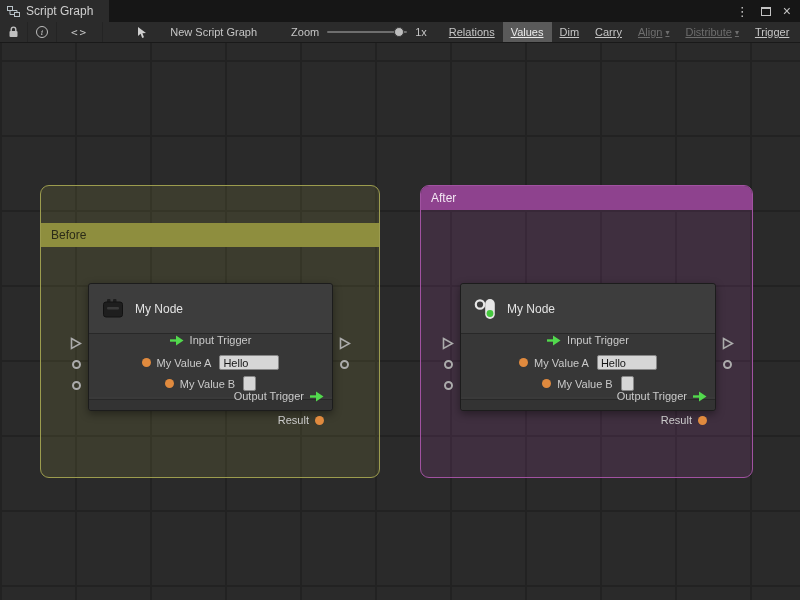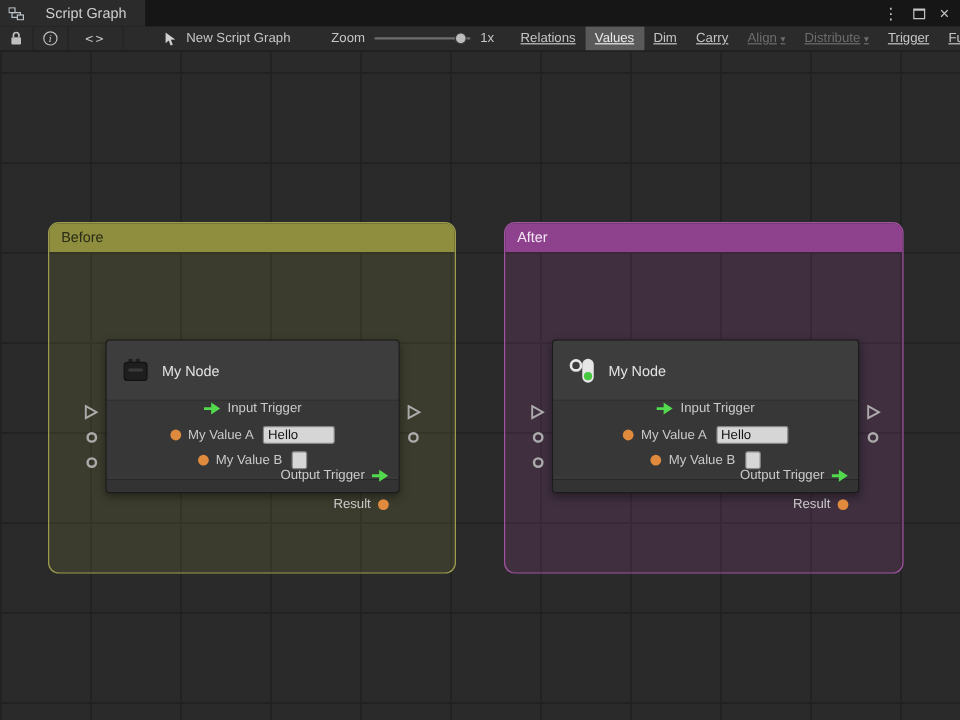--- a/index.html
+++ b/index.html
@@ -2,34 +2,34 @@
 <html style="--canvas: #2a2a2a; --grid-line: #222222; --green: #52d94d; --orange: #e08a3e; --before-header: #8e8e3e; --before-fill: rgba(155,155,66,0.16); --before-border: #9c9c4e; --before-label: #2b2b18; --after-header: #8e428e; --after-fill: rgba(158,70,158,0.18); --after-border: #a152a1; --after-label: #f2e6f2; --field-bg: #d6d6d6; --selected-btn: #5a5a5a;"><head>
 <meta charset="utf-8">
 <style>
   html,body{margin:0;padding:0;width:800px;height:600px;overflow:hidden;background:#161616;
     font-family:"Liberation Sans","DejaVu Sans",sans-serif;}
   *{box-sizing:border-box;}
   #app{width:800px;height:600px;display:flex;flex-direction:column;}
 
   
   .tabbar{height:22px;background:#161616;display:flex;align-items:stretch;color:#cfcfcf;flex:0 0 22px;}
-  .tab{display:flex;align-items:center;gap:18px;padding:0 16px 0 7px;background:#2b2b2b;font-size:12px;}
+  .tab{display:flex;align-items:center;gap:6px;padding:0 16px 0 7px;background:#2b2b2b;font-size:12px;}
   .winctl{margin-left:auto;display:flex;align-items:center;gap:12px;padding-right:9px;color:#c4c4c4;}
   .winctl .kebab{font-size:13px;line-height:1;}
   .winctl .closeg{font-size:14px;line-height:1;}
   .maxbox{width:10px;height:9px;border:1px solid #c4c4c4;border-top-width:2px;display:inline-block;}
 
   
   .toolbar{height:21px;background:#2b2b2b;border-bottom:1px solid #191919;display:flex;align-items:center;
     color:#c6c6c6;font-size:11px;flex:0 0 21px;overflow:hidden;white-space:nowrap;}
   .tool-icon{height:100%;display:flex;align-items:center;justify-content:center;padding:0 8px;border-right:1px solid #242424;}
   .code-glyph{font-family:"DejaVu Sans Mono",monospace;font-size:11px;letter-spacing:2px;padding:0 6px;}
   .info-circle{width:12px;height:12px;border:1px solid #bdbdbd;border-radius:50%;font-size:8px;display:flex;
     align-items:center;justify-content:center;font-style:italic;font-family:"DejaVu Serif",serif;}
-  .newgraph{display:flex;align-items:center;gap:7px;padding:0 10px;margin-left:24px;}
+  .newgraph{display:flex;align-items:center;gap:22px;padding:0 10px;margin-left:24px;}
   .zoom-group{display:flex;align-items:flex-end;gap:8px;margin-left:24px;}
   .slider{position:relative;width:80px;height:12px;}
   .slider-track{position:absolute;left:0;right:0;top:5px;height:2px;background:#6e6e6e;border-radius:1px;}
   .slider-handle{position:absolute;left:67px;top:1px;width:10px;height:10px;border-radius:50%;background:#bdbdbd;border:1px solid #3a3a3a;}
   .tb-buttons{display:flex;align-items:center;height:100%;margin-left:14px;}
   .tbtn{height:100%;display:flex;align-items:center;gap:3px;padding:0 8px;background:transparent;border:none;
     color:#c6c6c6;font-size:11px;font-family:inherit;cursor:default;text-decoration:underline;}
   .tbtn.selected{background:var(--selected-btn);color:#ebebeb;}
   .tbtn.disabled{color:#6d6d6d;}
   .caret{font-size:8px;}
@@ -38,21 +38,21 @@
   .canvas{position:relative;flex:1;background-color:var(--canvas);
     background-image:linear-gradient(var(--grid-line) 2px,transparent 2px),
                      linear-gradient(90deg,var(--grid-line) 2px,transparent 2px);
     background-size:75px 75px;background-position:0px 17px;overflow:hidden;}
 
   
   .group{position:absolute;border-radius:9px;overflow:hidden;}
   .group.before{background:var(--before-fill);border:1px solid var(--before-border);}
   .group.after{background:var(--after-fill);border:1px solid var(--after-border);}
   .group-header{height:24px;display:flex;align-items:center;padding:0 10px;font-size:12px;}
-  .group.before .group-header{background:var(--before-header);color:var(--before-label);}
+  .group.before .group-header{background:var(--before-header);color:var(--before-label);margin-top:37px;}
   .group.after .group-header{background:var(--after-header);color:var(--after-label);}
 
   
   .node{position:absolute;background:#3a3a3a;border:1px solid #1c1c1c;border-radius:3px;box-shadow:0 3px 8px rgba(0,0,0,0.4);}
   .node-header{height:50px;display:flex;align-items:center;gap:9px;padding:0 11px;background:#3d3d3d;
     border-bottom:1px solid #282828;border-radius:3px 3px 0 0;}
   .node-title{font-size:12px;color:#e3e3e3;}
   .node-row{height:21px;display:flex;align-items:center;padding:0 8px;font-size:11px;color:#cacaca;background:#373737;flex-direction:column;}
   .row-left{display:flex;align-items:center;gap:6px;}
   .row-right{margin-left:auto;display:flex;align-items:center;gap:6px;margin-top:44px;}

